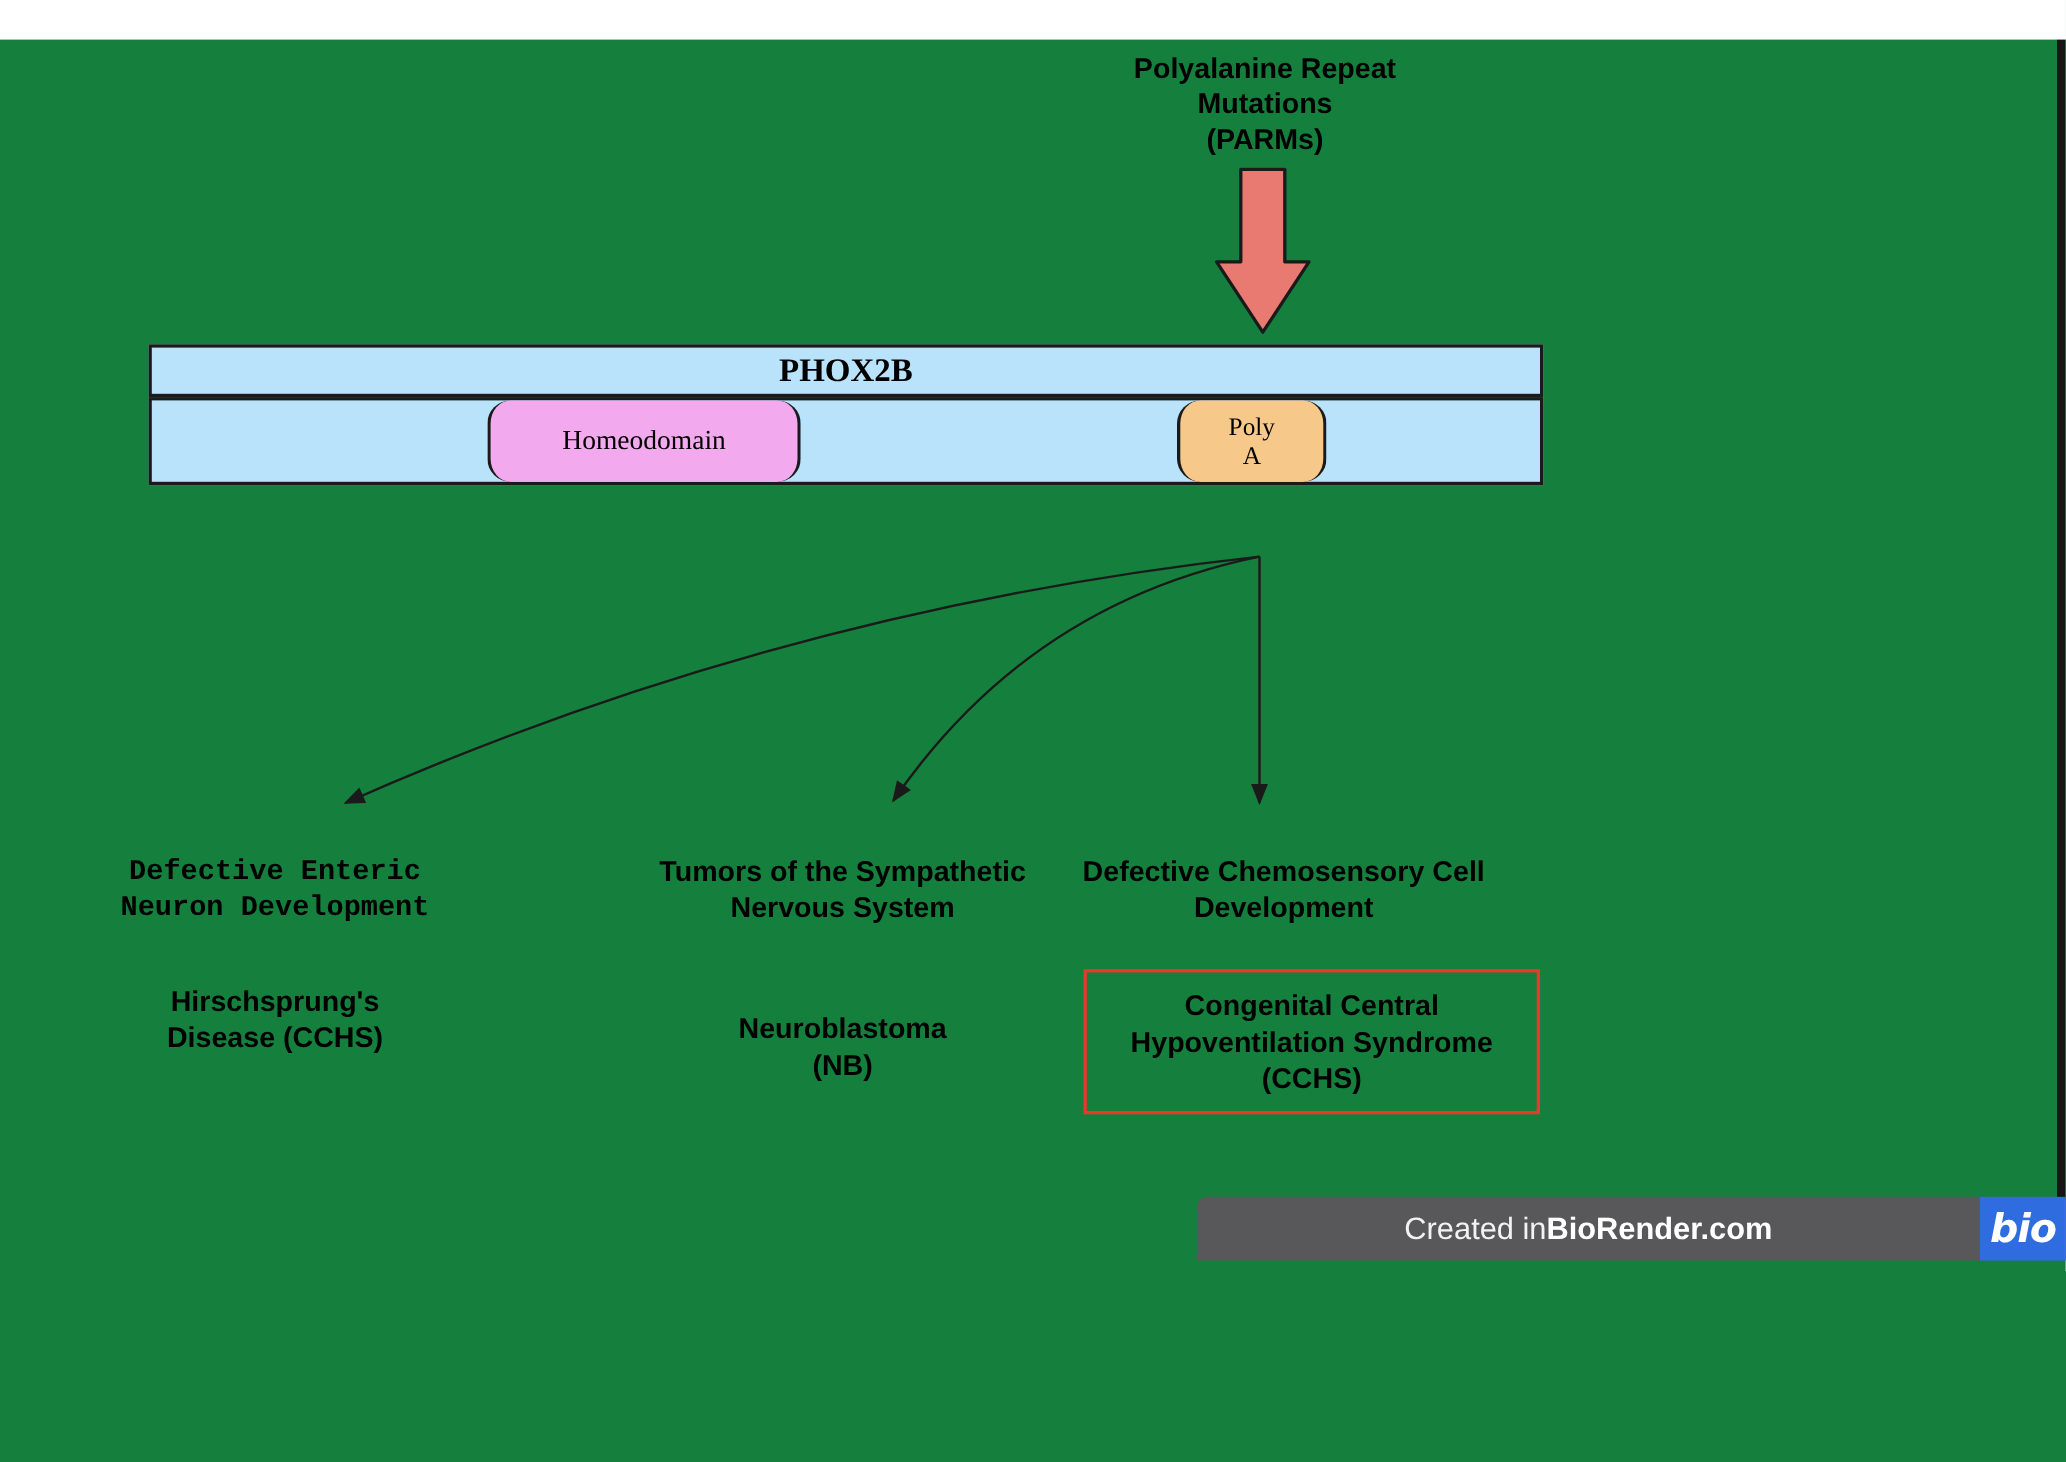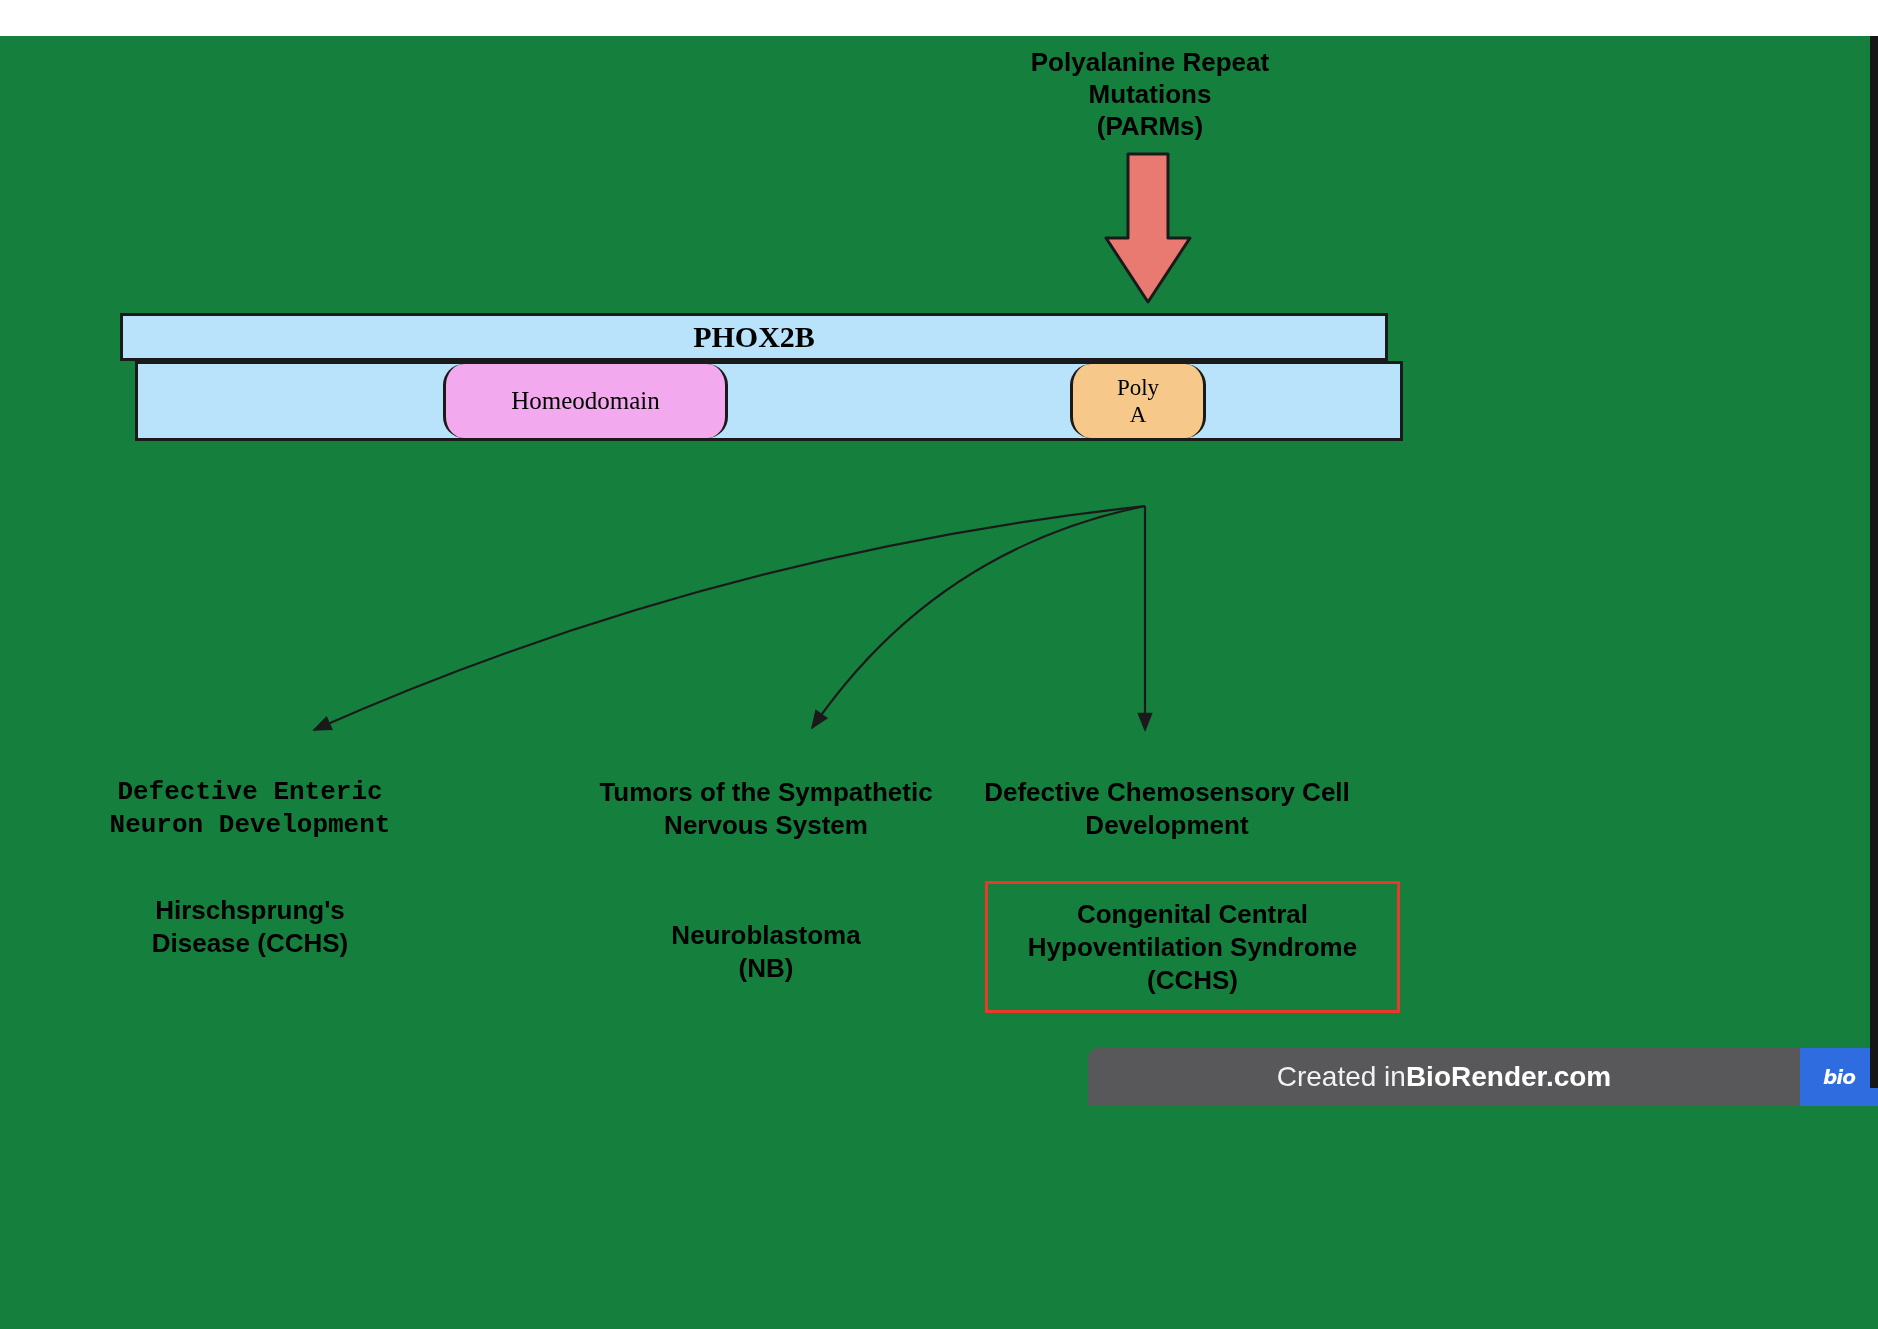--- a/index.html
+++ b/index.html
@@ -21,21 +21,21 @@
     left: 995px; top: 10px; width: 310px;
     text-align: center;
     font-size: 26px; line-height: 32px; font-weight: 600;
   }
 
   
   #parm-arrow { left: 1093px; top: 116px; }
 
   
   #phox2b-title {
-    left: 120px; top: 277px; width: 1268px; height: 48px;
+    left: 135px; top: 277px; width: 1268px; height: 48px;
     background: var(--bar_blue);
     border: 3px solid var(--outline);
     display: flex; align-items: center; justify-content: center;
     font-family: "Liberation Serif", serif;
     font-size: 30px; font-weight: 700;
   }
   #gene-bar {
     left: 135px; top: 325px; width: 1268px; height: 80px;
     background: var(--bar_blue);
     border: 3px solid var(--outline);
@@ -75,39 +75,39 @@
   #disease-1   { left: 60px;  top: 858px; width: 380px; }
   #disease-2   { left: 566px; top: 883px; width: 400px; }
   #cchs-box {
     left: 985px; top: 845px; width: 415px; height: 132px;
     border: 3px solid var(--highlight_red);
     display: flex; align-items: center; justify-content: center;
   }
 
   
   #watermark {
-    left: 1088px; top: 1012px; width: 790px; height: 58px;
+    left: 1088px; top: 1052px; width: 790px; height: 58px;
     background: var(--watermark_bg);
     border-top-left-radius: 10px;
     display: flex; align-items: stretch;
     cursor: pointer;
   }
   #watermark-text {
     flex: 1;
     display: flex; align-items: center; justify-content: center;
     font-size: 28px; color: #f2f2f2;
   }
   #watermark-text b { color: #ffffff; font-weight: 700; }
   #watermark-logo {
     width: 78px;
     background: var(--logo_blue);
     display: flex; align-items: center; justify-content: center;
     font-family: "DejaVu Sans", sans-serif;
     font-weight: 700; font-style: italic;
-    font-size: 20px; color: #ffffff; letter-spacing: -1px;
+    font-size: 36px; color: #ffffff; letter-spacing: -1px;
   }
 
   
   #right-edge-strip {
     left: 1870px; top: 0; width: 8px; height: 1052px;
     background: #161616;
   }
 </style>
 </head>
 <body>

